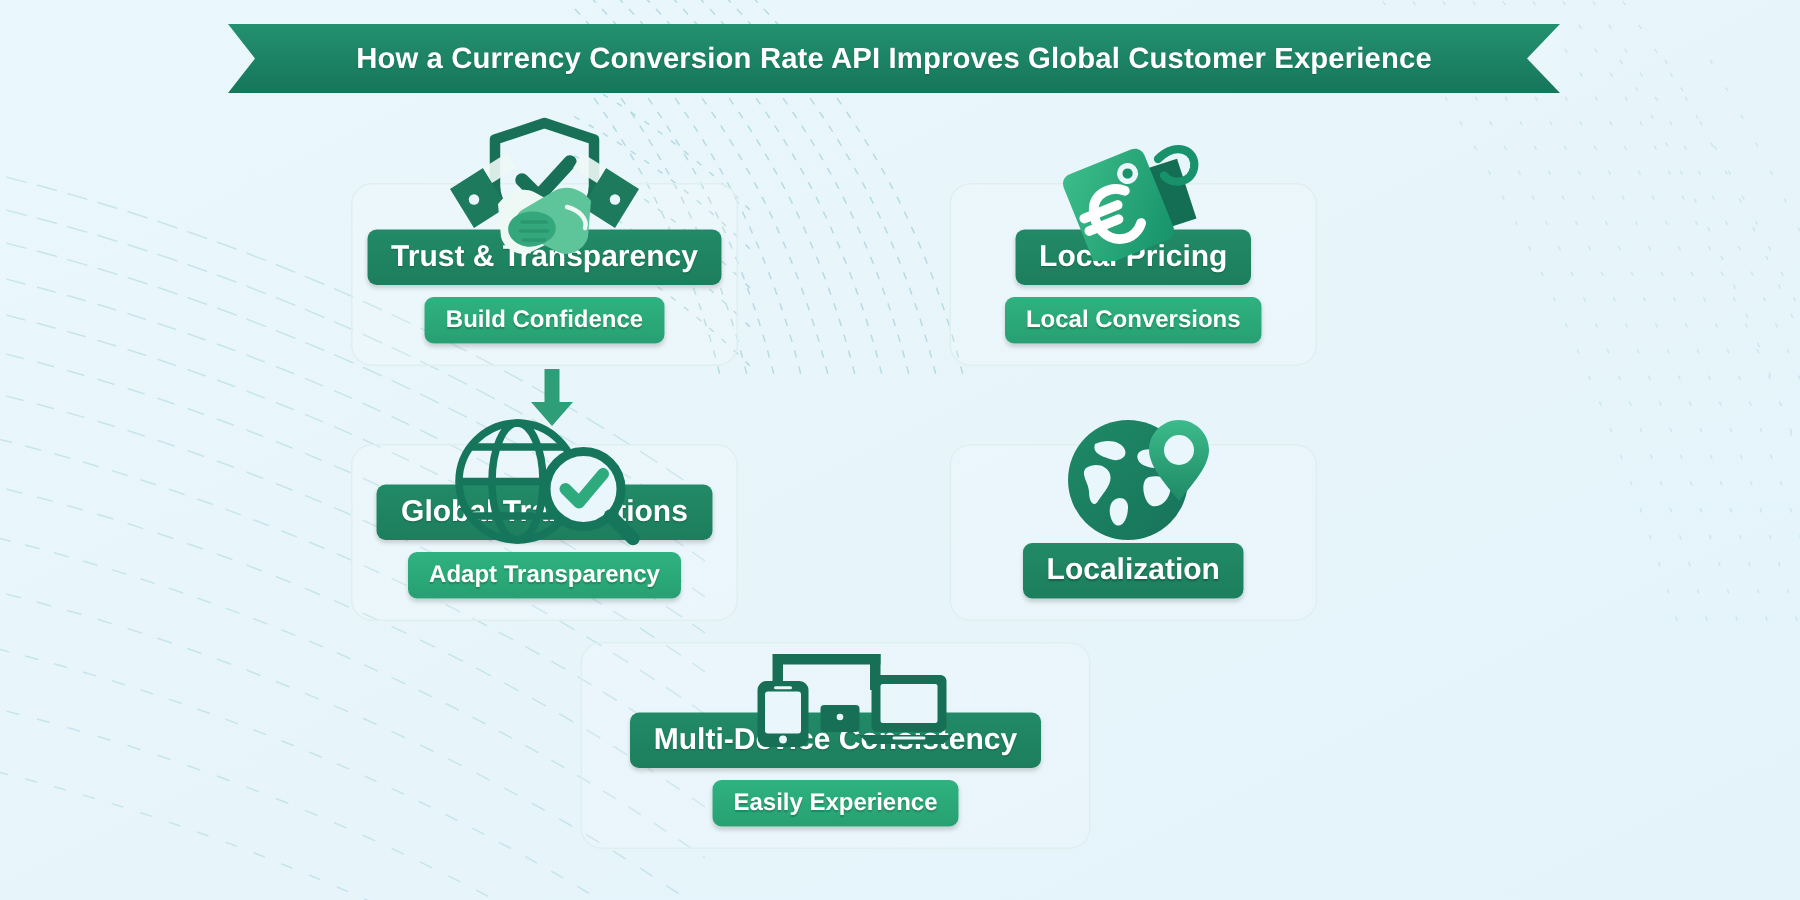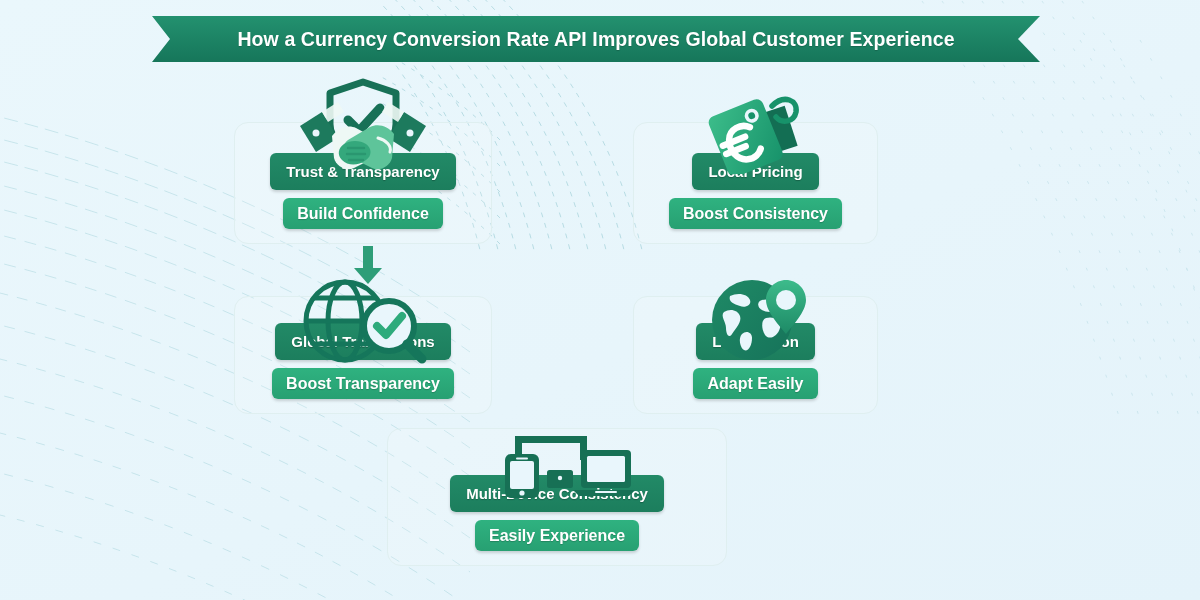--- a/index.html
+++ b/index.html
@@ -35,21 +35,21 @@
   .card-inner{position:absolute;left:0;right:0;bottom:14px;display:flex;flex-direction:column;align-items:center;gap:8px;}
 
   .pill{
     display:flex;align-items:center;justify-content:center;
     color:#fff;border-radius:6px;
     box-shadow:0 2px 3px rgba(0,0,0,.16);
     white-space:nowrap;
   }
   .pill-title{
     background:linear-gradient(180deg,#228a67 0%,#1c7e5d 100%);
-    font-size:15px;font-weight:bold;
+    font-size:20px;font-weight:bold;
     padding:6px 16px;min-height:25px;
     text-shadow:0 1px 1px rgba(0,0,0,.25);
   }
   .pill-sub{
     background:linear-gradient(180deg,#2fb280 0%,#27a072 100%);
     font-size:16px;font-weight:bold;
     padding:5px 14px;min-height:21px;
     text-shadow:0 1px 1px rgba(0,0,0,.2);
   }
 
@@ -171,21 +171,21 @@
 
       <path d="M52 66 C58 62, 68 62, 74 66 C80 70, 80 78, 74 82 C66 88, 56 88, 50 82 C45 77, 46 70, 52 66 Z" fill="#34a87c"></path>
       <path d="M56 70 L72 70 M55 76 L73 76 M57 82 L71 82" stroke="#2a9770" stroke-width="2.4" stroke-linecap="round"></path>
       <path d="M86 60 C94 62, 100 68, 98 74" stroke="#eef8f5" stroke-width="3" fill="none" stroke-linecap="round"></path>
     </svg>
   </div>
 
   <div class="card" style="left:633px;top:122px;width:245px;height:122px;">
     <div class="card-inner">
       <div class="pill pill-title">Local Pricing</div>
-      <div class="pill pill-sub">Boost Consistency</div>
+      <div class="pill pill-sub">Local Conversions</div>
     </div>
   </div>
   <div class="icon-holder" style="left:700px;top:76px;width:110px;height:98px;">
     <svg width="110" height="98" viewBox="0 0 110 98">
       <defs>
         <linearGradient id="tagGrad" x1="0" y1="0" x2="1" y2="1">
           <stop offset="0%" stop-color="#3cbd8a"></stop>
           <stop offset="100%" stop-color="#17926a"></stop>
         </linearGradient>
       </defs>
@@ -210,21 +210,21 @@
 
   <div class="arrow-holder" style="left:352px;top:246px;width:32px;height:40px;">
     <svg width="32" height="40" viewBox="0 0 32 40">
       <path d="M11 0 H21 V22 H30 L16 38 L2 22 H11 Z" fill="#2e9e78"></path>
     </svg>
   </div>
 
   <div class="card" style="left:234px;top:296px;width:258px;height:118px;">
     <div class="card-inner">
       <div class="pill pill-title">Global Transactions</div>
-      <div class="pill pill-sub">Boost Transparency</div>
+      <div class="pill pill-sub">Adapt Transparency</div>
     </div>
   </div>
   <div class="icon-holder" style="left:300px;top:278px;width:128px;height:86px;">
     <svg width="128" height="86" viewBox="0 0 128 86">
       <g stroke="#15765b" fill="none" stroke-width="5">
         <circle cx="45" cy="43" r="39"></circle>
         <ellipse cx="45" cy="43" rx="17" ry="39"></ellipse>
         <line x1="6" y1="43" x2="84" y2="43"></line>
         <line x1="14" y1="20" x2="76" y2="20"></line>
         <line x1="14" y1="66" x2="76" y2="66"></line>
@@ -232,21 +232,20 @@
 
       <circle cx="89" cy="48" r="25" fill="#e9f6fc" stroke="#15765b" stroke-width="6"></circle>
       <line x1="107" y1="66" x2="122" y2="81" stroke="#15765b" stroke-width="9" stroke-linecap="round"></line>
       <path d="M77 48 L86 57 L102 38" fill="none" stroke="#2eab7c" stroke-width="8" stroke-linecap="round" stroke-linejoin="round"></path>
     </svg>
   </div>
 
   <div class="card" style="left:633px;top:296px;width:245px;height:118px;">
     <div class="card-inner">
       <div class="pill pill-title">Localization</div>
-      <div class="pill pill-sub">Adapt Easily</div>
     </div>
   </div>
   <div class="icon-holder" style="left:704px;top:272px;width:108px;height:92px;">
     <svg width="108" height="92" viewBox="0 0 108 92">
       <defs>
         <linearGradient id="globeGrad" x1="0" y1="0" x2="1" y2="1">
           <stop offset="0%" stop-color="#1f8a66"></stop>
           <stop offset="100%" stop-color="#16735a"></stop>
         </linearGradient>
         <linearGradient id="pinGrad" x1="0" y1="0" x2="0" y2="1">

